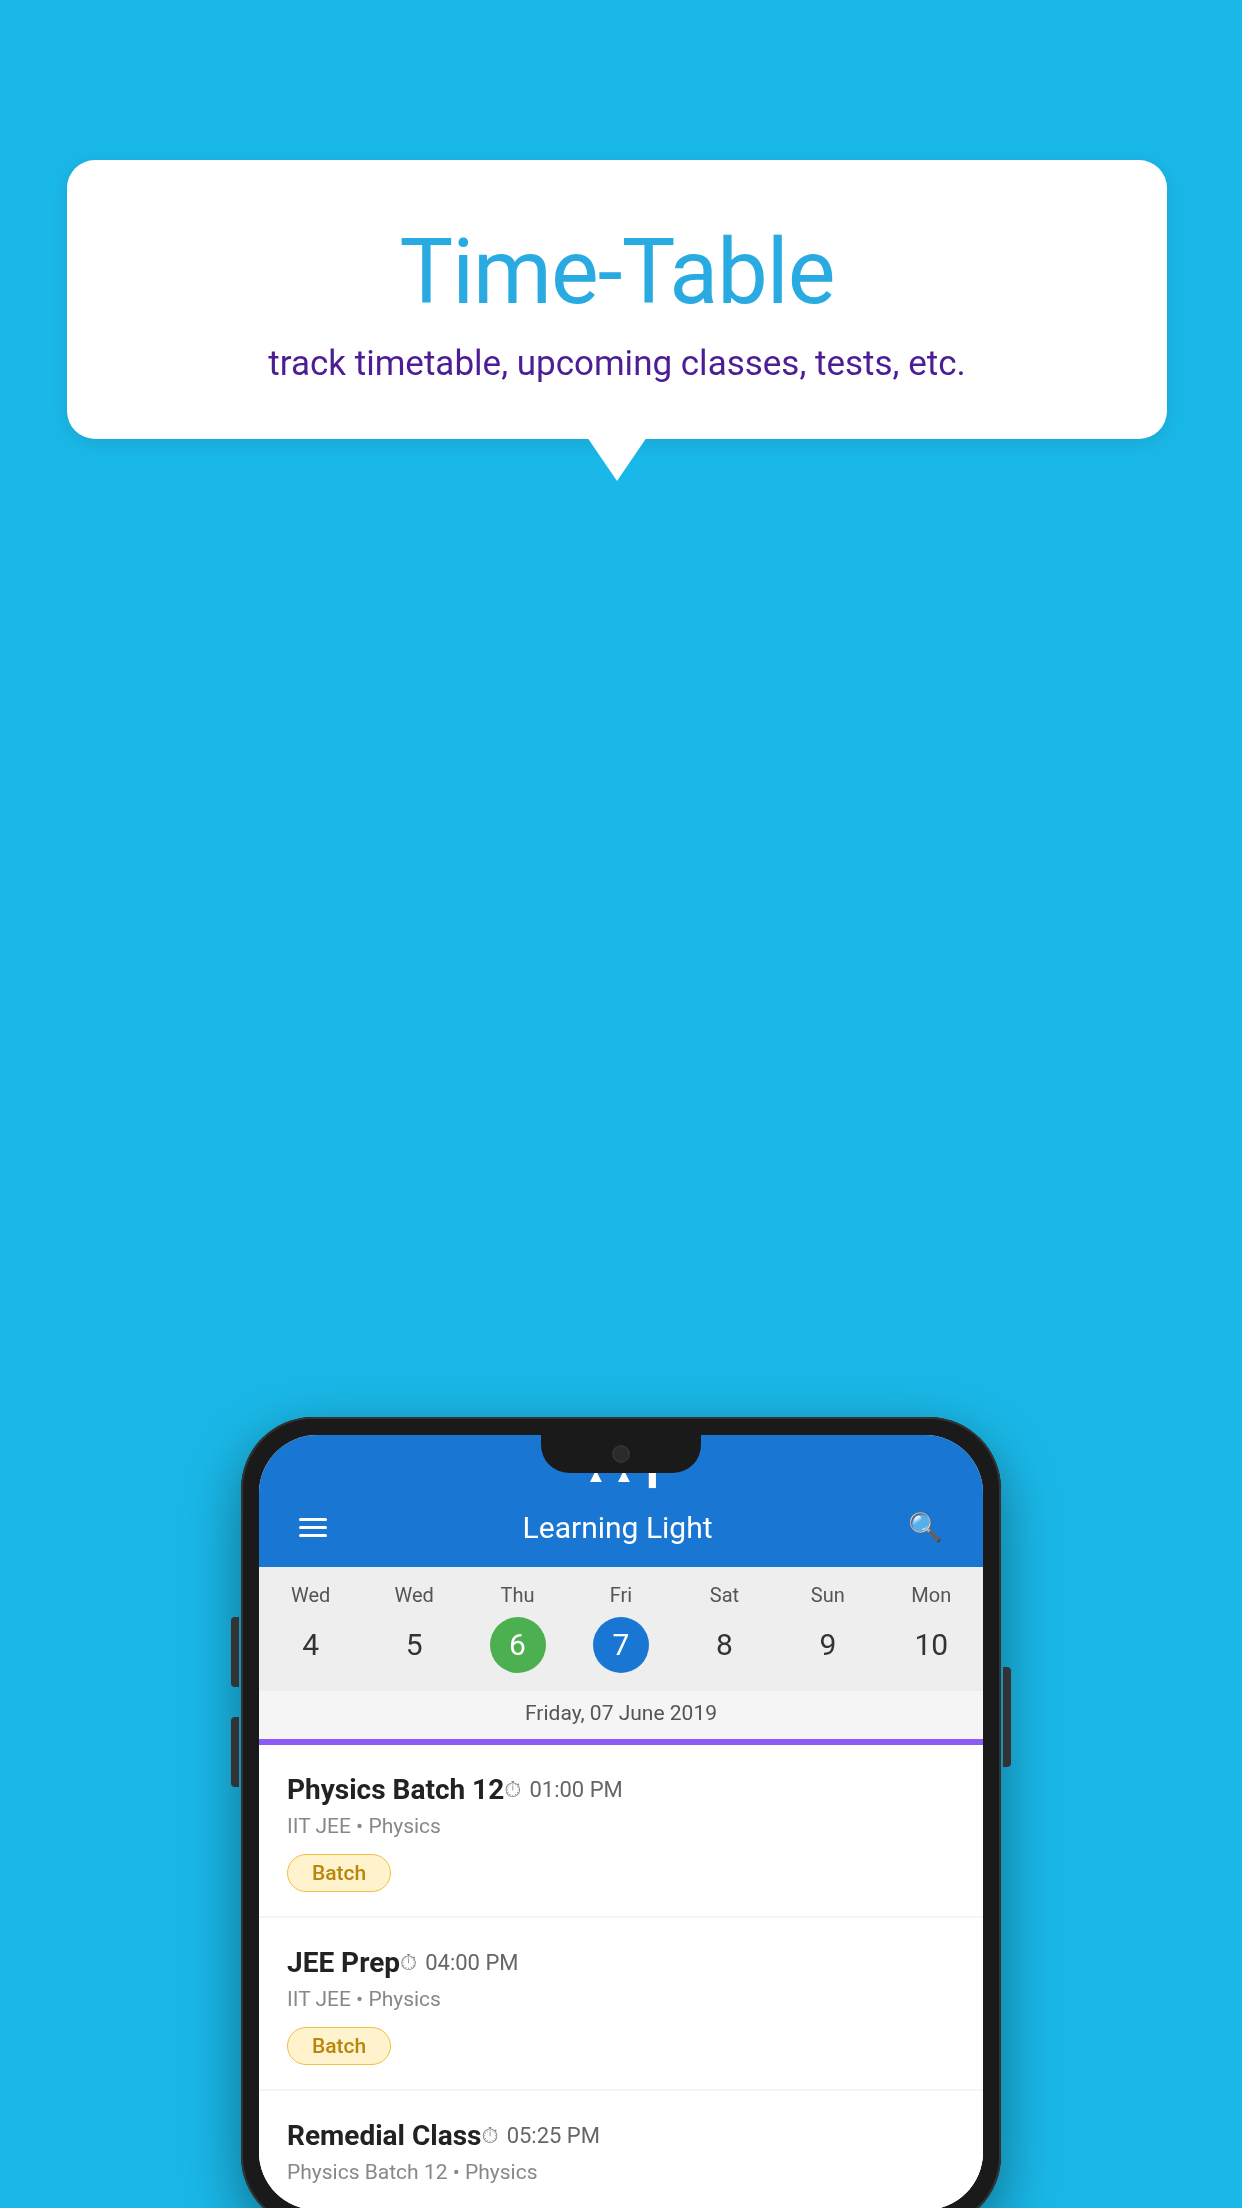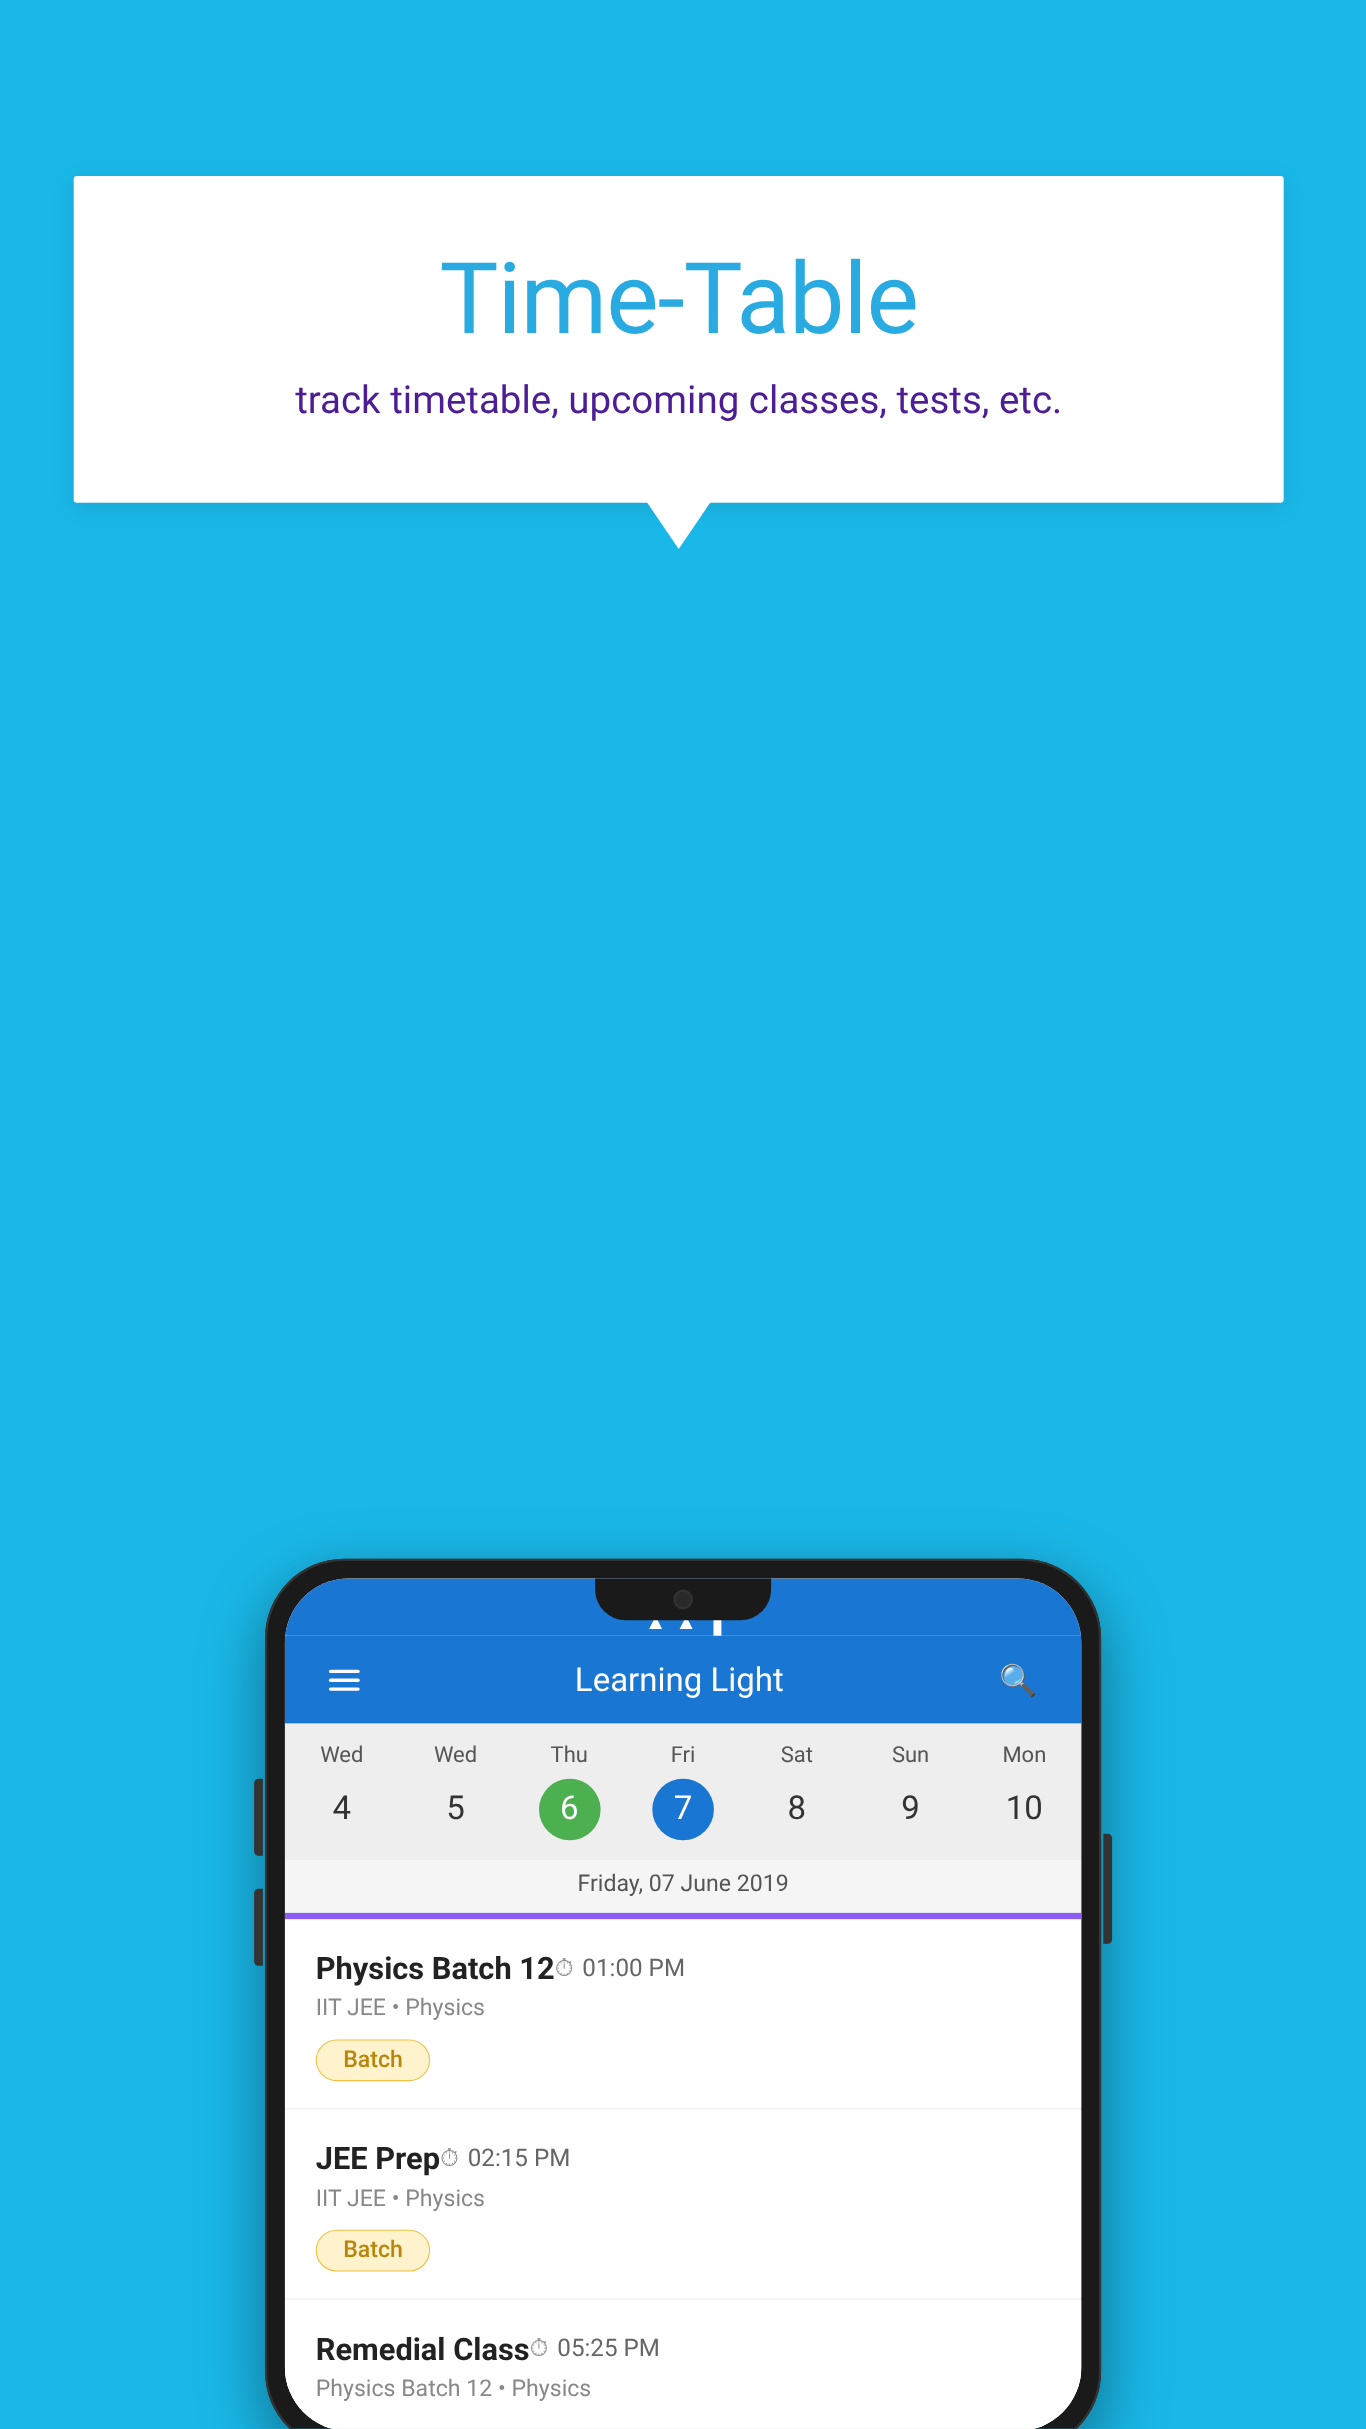--- a/index.html
+++ b/index.html
@@ -14,22 +14,22 @@
       position: relative;
     }
 
     
     .speech-bubble {
       position: absolute;
       top: 160px;
       left: 67px;
       right: 75px;
       background: white;
-      border-radius: 3px;
-      padding: 60px 40px 73px;
+      border-radius: 28px;
+      padding: 60px 40px 55px;
       text-align: center;
       box-shadow: 0 4px 20px rgba(0,0,0,0.1);
     }
 
     .speech-bubble::after {
       content: '';
       position: absolute;
       bottom: -42px;
       left: 50%;
       transform: translateX(-50%);
@@ -407,21 +407,21 @@
           </div>
           <div class="class-subtitle">IIT JEE • Physics</div>
           <span class="batch-badge">Batch</span>
         </div>
 
         <div class="class-card">
           <div class="class-card-header">
             <span class="class-name">JEE Prep</span>
             <div class="class-time">
               <span class="clock-icon">⏱</span>
-              <span>02:15 PM</span>
+              <span>04:00 PM</span>
             </div>
           </div>
           <div class="class-subtitle">IIT JEE • Physics</div>
           <span class="batch-badge">Batch</span>
         </div>
 
         <div class="class-card-partial">
           <div class="class-card-header">
             <span class="class-name">Remedial Class</span>
             <div class="class-time">

